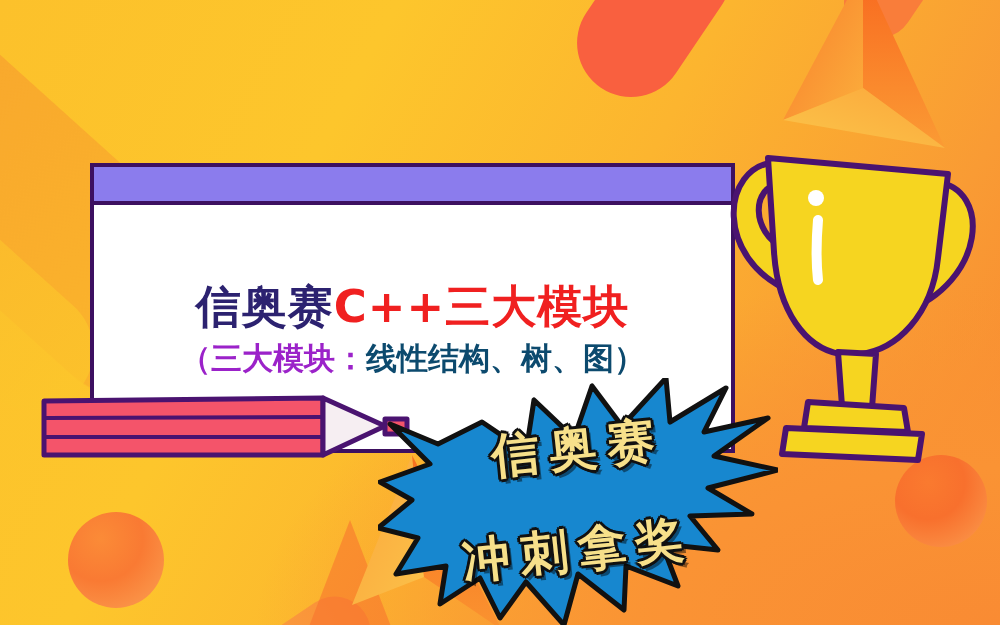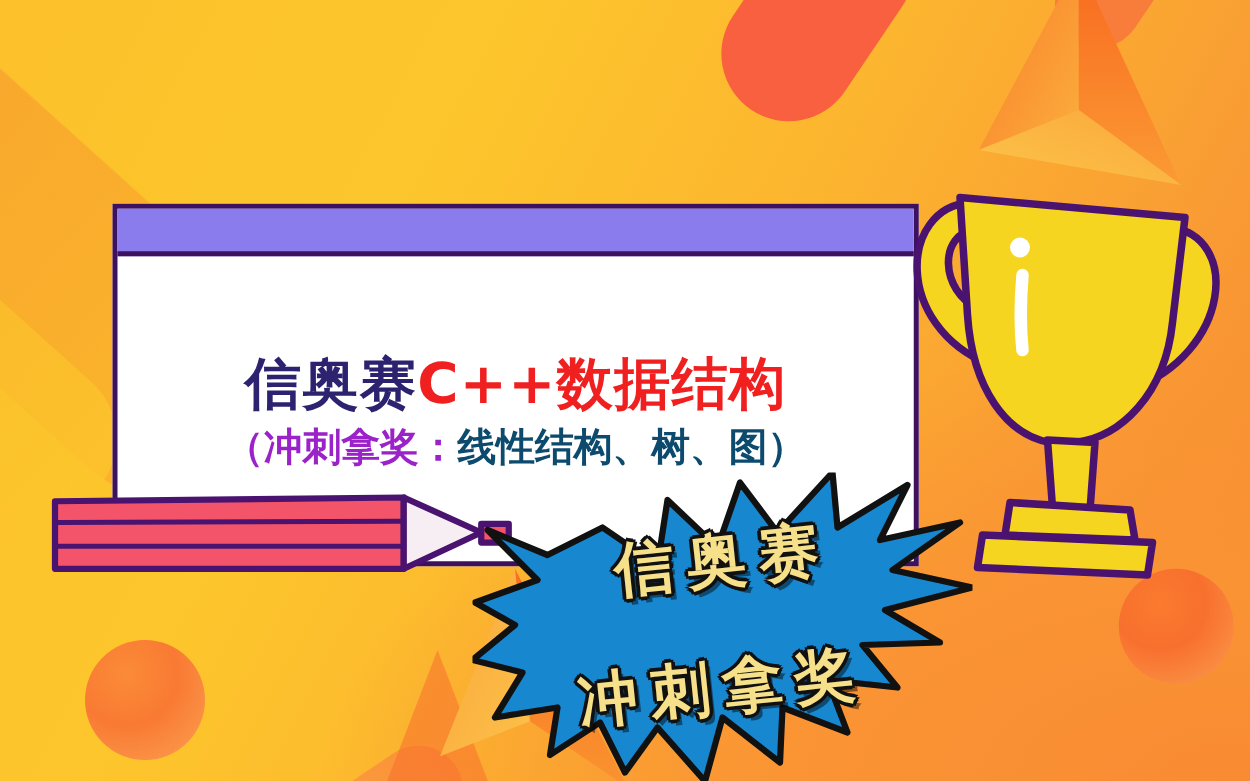--- a/index.html
+++ b/index.html
@@ -202,24 +202,24 @@
       </defs>
       <polygon points="60,0 0,150 72,122" fill="url(#p2A)"></polygon>
       <polygon points="60,0 72,122 150,175" fill="url(#p2B)"></polygon>
     </svg>
   </div>
 
   <div class="card">
     <div class="card-bar"></div>
     <div class="card-body">
       <div class="title-main">
-        <span class="t-navy">信奥赛</span><span class="t-red">C++数据结构</span>
+        <span class="t-navy">信奥赛</span><span class="t-red">C++三大模块</span>
       </div>
       <div class="title-sub">
-        <span class="t-purple">（冲刺拿奖：</span><span class="t-navy2">线性结构、树、图）</span>
+        <span class="t-purple">（三大模块：</span><span class="t-navy2">线性结构、树、图）</span>
       </div>
     </div>
   </div>
 
   <div class="pencil">
     <svg viewBox="0 0 390 70" xmlns="http://www.w3.org/2000/svg">
       <g stroke="#4a1370" stroke-width="5" stroke-linejoin="round">
         <polygon points="4,8 283,5 283,62 4,62" fill="#f4546a"></polygon>
         <polygon points="283,5 345,33 283,62" fill="#f6eef2"></polygon>
         <rect x="345" y="26" width="22" height="15" fill="#f4546a"></rect>

